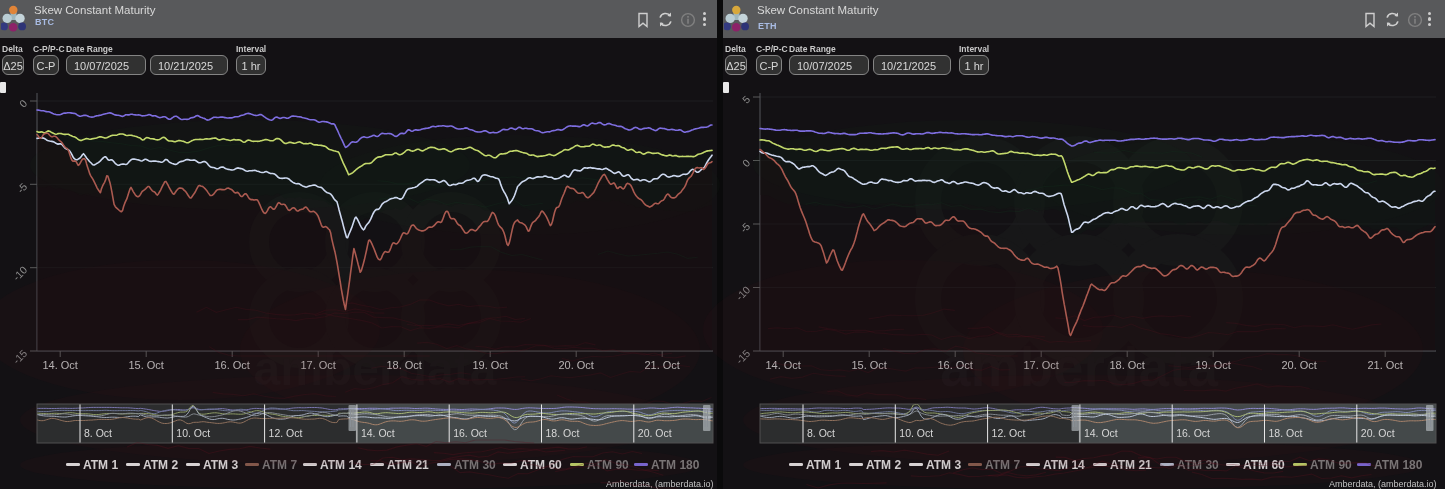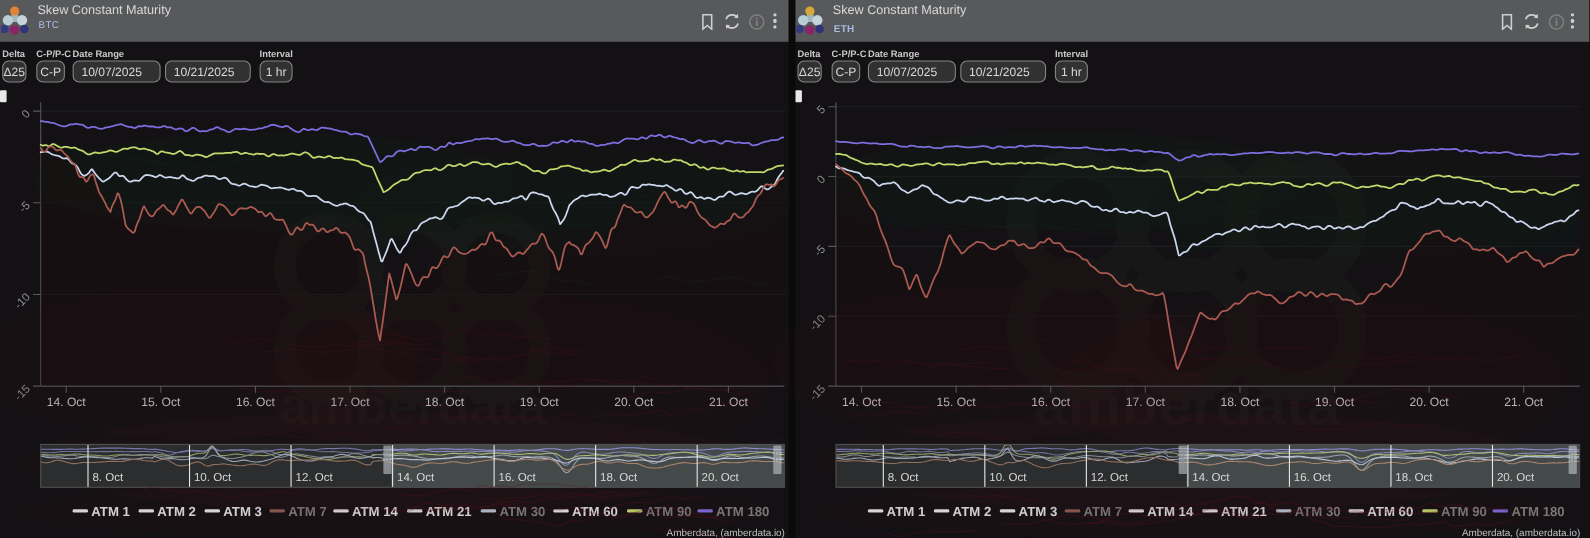--- a/index.html
+++ b/index.html
@@ -13,21 +13,21 @@
     <svg style="position:absolute;left:1px;top:5px" width="26" height="27" viewBox="0 0 26 27">
       <rect x="9.5" y="6" width="6" height="9" fill="#9fb6bc"></rect>
       <circle cx="12.3" cy="5" r="4.2" fill="#e08438"></circle>
       <circle cx="6.2" cy="13.4" r="4.7" fill="#b9cdd4"></circle>
       <circle cx="19.0" cy="13.4" r="4.7" fill="#c4d4da"></circle>
       <circle cx="3.0" cy="21.4" r="3.9" fill="#333a80"></circle>
       <circle cx="12.2" cy="22.2" r="4.3" fill="#8c2268"></circle>
       <circle cx="21.1" cy="21.4" r="3.9" fill="#2e3476"></circle>
     </svg>
     <div style="position:absolute;left:34px;top:4px;font-size:11.5px;color:#d8d8d8">Skew Constant Maturity</div>
-    <div style="position:absolute;left:35px;top:17px;font-size:9px;font-weight:normal;color:#a9bce4;letter-spacing:0.3px">BTC</div>
+    <div style="position:absolute;left:35px;top:17px;font-size:9px;font-weight:bold;color:#a9bce4;letter-spacing:0.3px">BTC</div>
 
     <svg style="position:absolute;left:636px;top:12px" width="14" height="16" viewBox="0 0 14 16">
       <path d="M3 1.5 h8 v13 l-4 -3.4 l-4 3.4 z" fill="none" stroke="#cfcfcf" stroke-width="1.4"></path>
     </svg>
     <svg style="position:absolute;left:657px;top:11px" width="17" height="17" viewBox="0 0 17 17">
       <path d="M3.1 6.6 A5.7 5.7 0 0 1 13.3 5.0" fill="none" stroke="#cfcfcf" stroke-width="1.6"></path>
       <path d="M13.9 1.6 l0.2 4.0 -3.8 -0.5 z" fill="#cfcfcf"></path>
       <path d="M13.9 10.4 A5.7 5.7 0 0 1 3.7 12.0" fill="none" stroke="#cfcfcf" stroke-width="1.6"></path>
       <path d="M3.1 15.4 l-0.2 -4.0 3.8 0.5 z" fill="#cfcfcf"></path>
     </svg>

